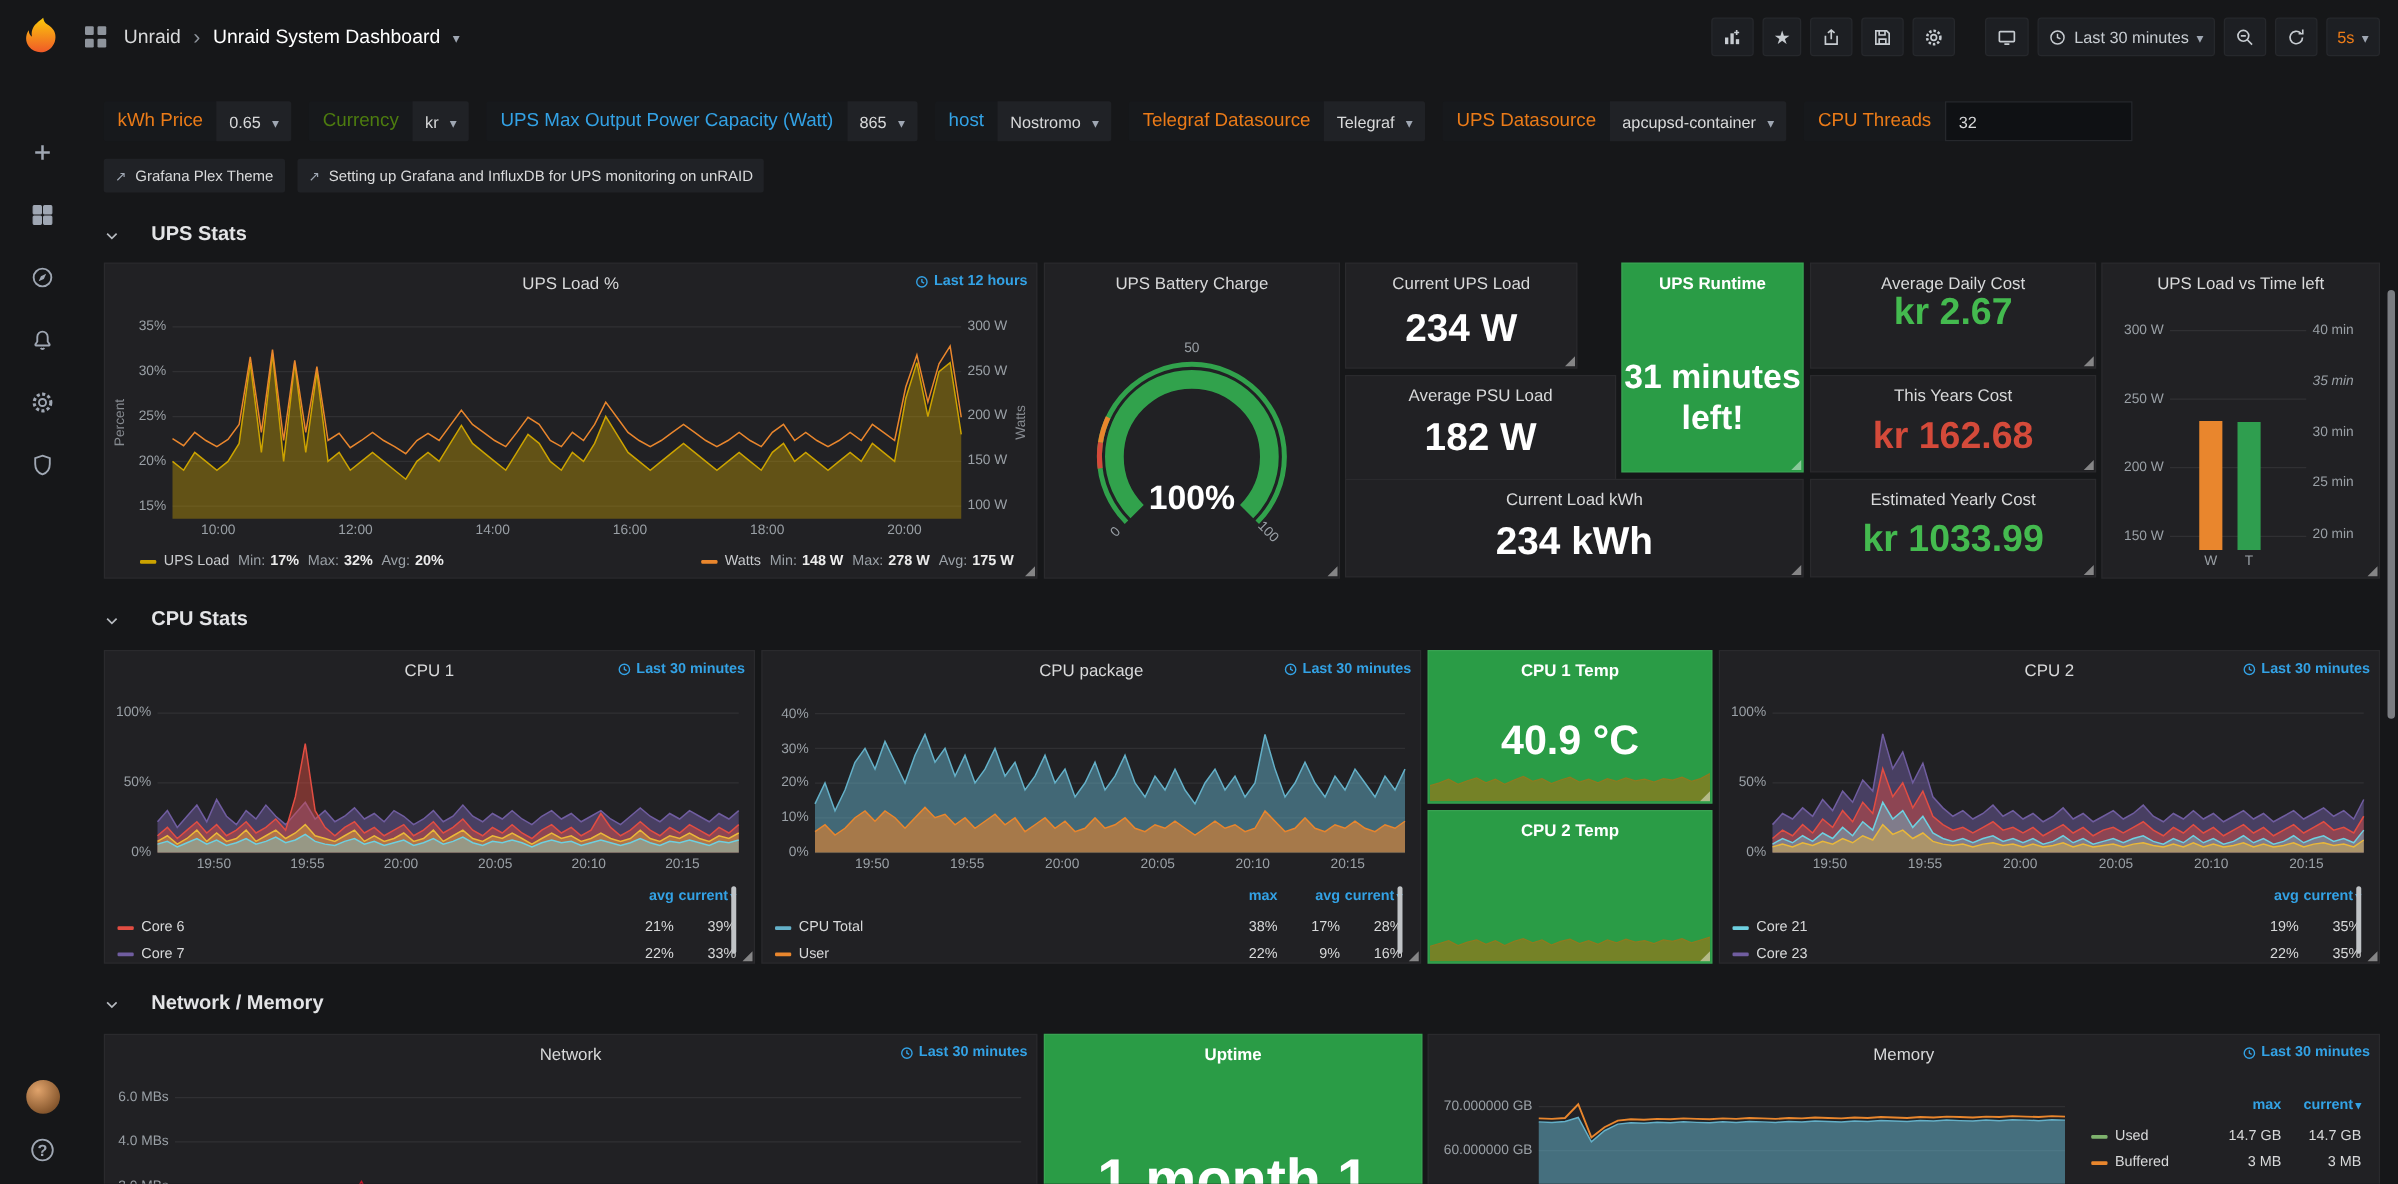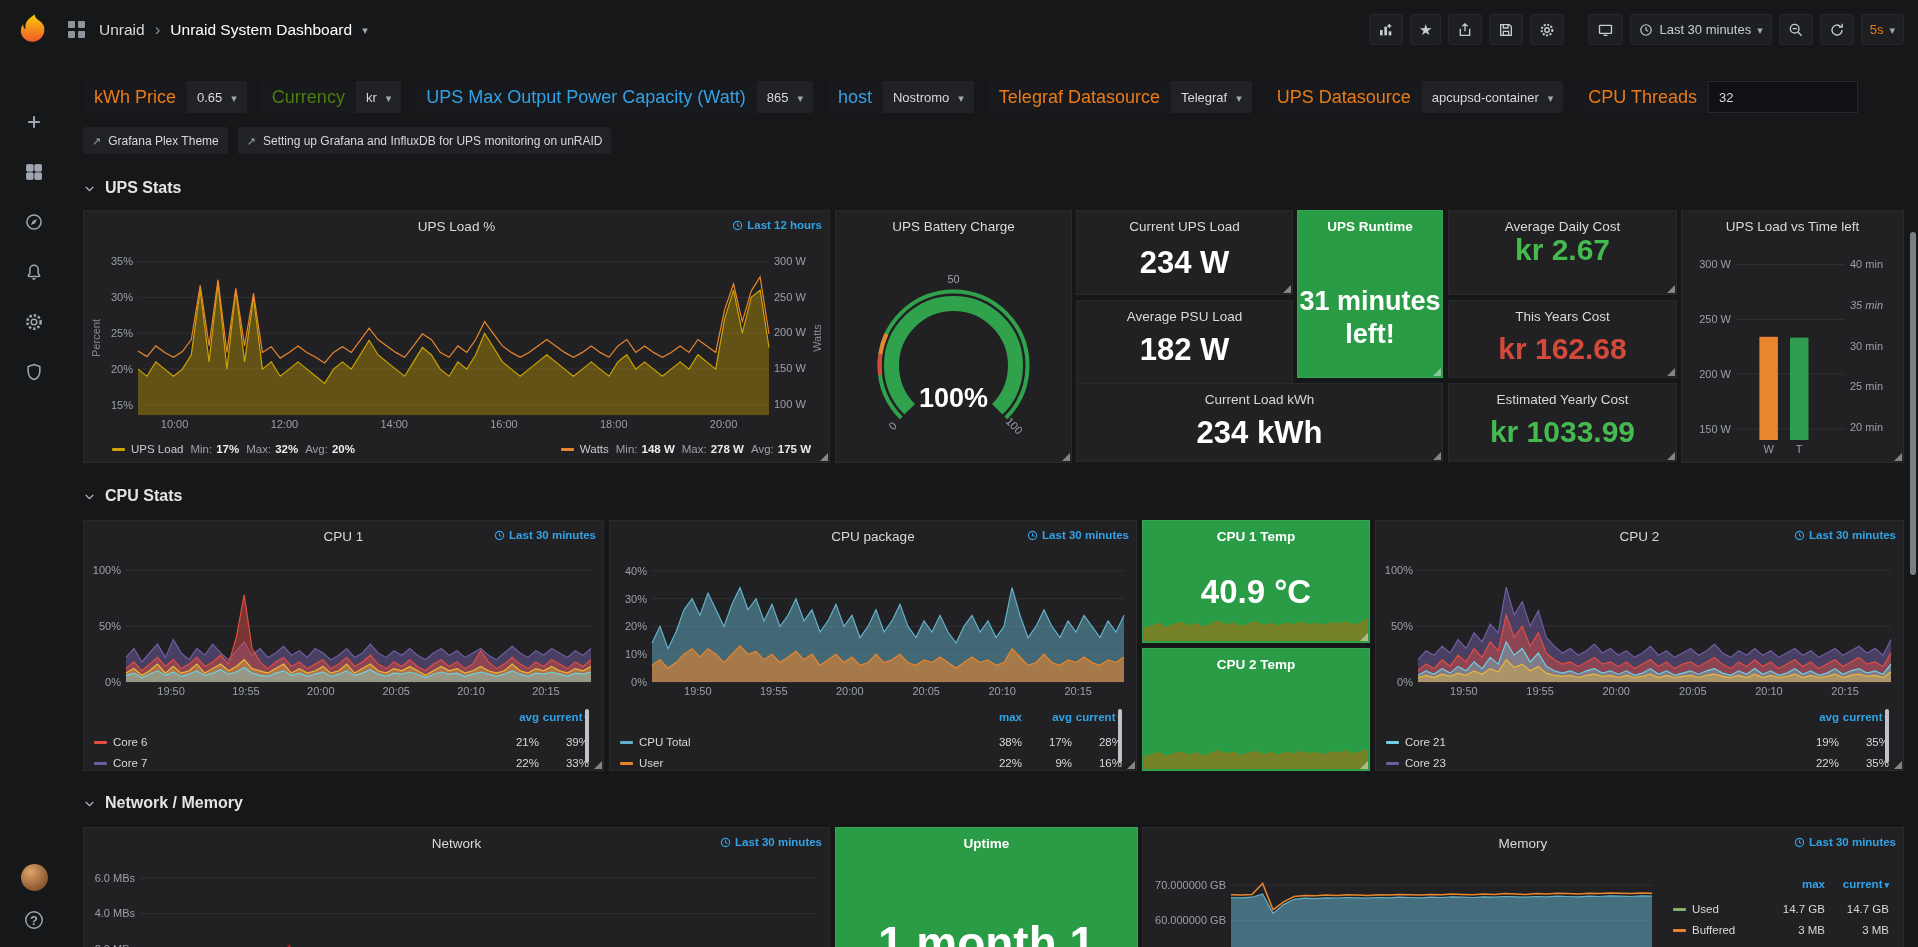--- a/index.html
+++ b/index.html
@@ -26,28 +26,28 @@
   .sidebar{position:absolute;left:0;top:59px;bottom:0;width:68px;display:flex;flex-direction:column;align-items:center;padding-top:52px;gap:28px}
   .side-icon{width:22px;height:22px;display:flex;align-items:center;justify-content:center;cursor:pointer}
   .side-icon svg{stroke:#9fa7b3}
   .side-bottom{margin-top:auto;display:flex;flex-direction:column;align-items:center;gap:18px;padding-bottom:16px}
   .avatar{width:27px;height:27px;border-radius:50%;background:radial-gradient(circle at 35% 30%,#e0a36b,#8a5a30 70%,#5d3c20);cursor:pointer}
   .help{position:relative;width:22px;height:22px;cursor:pointer}
   .help::after{content:"?";position:absolute;inset:0;color:#9fa7b3;font-size:13px;font-weight:700;display:flex;align-items:center;justify-content:center}
   
   .vars{position:absolute;left:83px;top:81px;display:flex;gap:14px;align-items:center}
   .var{display:flex;align-items:center}
-  .var-label{background:#17191c;padding:0 11px;height:32px;line-height:32px;font-size:18px;font-weight:500;border-radius:2px 0 0 2px;white-space:nowrap}
+  .var-label{background:#17191c;padding:0 11px;height:32px;line-height:32px;font-size:15px;font-weight:500;border-radius:2px 0 0 2px;white-space:nowrap}
   .var-value{background:#202226;height:32px;padding:0 10px;display:flex;align-items:center;gap:9px;color:#d8d9da;cursor:pointer;border-radius:0 2px 2px 0;white-space:nowrap}
   .var-input{background:#0f1114;border:1px solid #26282c;height:32px;width:150px;padding:0 10px;display:flex;align-items:center;color:#d8d9da;cursor:text}
   .links-row{position:absolute;left:83px;top:127px;display:flex;gap:10px}
   .dash-link{background:#202226;height:27px;display:flex;align-items:center;gap:7px;padding:0 9px;font-size:12px;color:#d8d9da;border-radius:2px;cursor:pointer;white-space:nowrap}
   .ext::before{content:"↗";color:#9fa7b3;font-size:11px}
   
-  .section{position:absolute;left:83px;display:flex;align-items:center;gap:9px;font-size:16px;font-weight:600;color:#e3e4e6;cursor:pointer;height:24px}
+  .section{position:absolute;left:83px;display:flex;align-items:center;gap:25px;font-size:16px;font-weight:600;color:#e3e4e6;cursor:pointer;height:24px}
   .section svg{stroke:#b7bbc0}
   
   .panel{position:absolute;background:#212124;border:1px solid rgba(255,255,255,0.045)}
   .panel::after{content:"";position:absolute;right:1px;bottom:1px;border-style:solid;border-width:0 0 8px 8px;border-color:transparent transparent rgba(255,255,255,0.45) transparent}
   .panel.green{background:#2a9c46;border-color:rgba(255,255,255,0.07)}
   .p-head{position:absolute;top:0;left:0;right:0;height:30px;display:flex;align-items:center;justify-content:center}
   .p-title{font-size:13.5px;font-weight:500;color:#d8d9da;cursor:pointer;white-space:nowrap}
   .green .p-title{color:#fff;font-weight:600}
   .p-time{position:absolute;right:7px;top:8px;display:flex;align-items:center;gap:4px;color:#33a2e5;font-size:11.5px;font-weight:600}
   .p-time svg{stroke:#33a2e5}
@@ -372,21 +372,21 @@
         <path d="M36.1,129.7 A74,74 0 0 1 36.4,108.9" fill="none" stroke="#d44a3a" stroke-width="4"></path>
         <path d="M36.4,108.9 A74,74 0 0 1 42.5,88.9" fill="none" stroke="#e9862d" stroke-width="4"></path>
       </svg>
       <div class="tick" style="left: 48.6888px; top: 181.261px; transform: translate(-50%, -50%) rotate(-45deg);">0</div>
       <div class="tick" style="left: 109.5px; top: 34.45px; transform: translate(-50%, -50%) rotate(0deg);">50</div>
       <div class="tick" style="left: 170.311px; top: 181.261px; transform: translate(-50%, -50%) rotate(45deg);">100</div>
     </div>
   <div class="gauge-value">100%</div>
 </div>
 
-<div class="panel" style="left:1076px;top:210px;width:217px;height:85px">
+<div class="panel" style="left:1076px;top:210px;width:186px;height:85px">
   <div class="p-head">
       <span class="p-title">Current UPS Load</span>
     </div>
   <div class="stat-value" style="top:34px;font-size:31px">234 W</div>
 </div>
 
 <div class="panel green" style="left:1297px;top:210px;width:146px;height:168px">
   <div class="p-head">
       <span class="p-title">UPS Runtime</span>
     </div>

